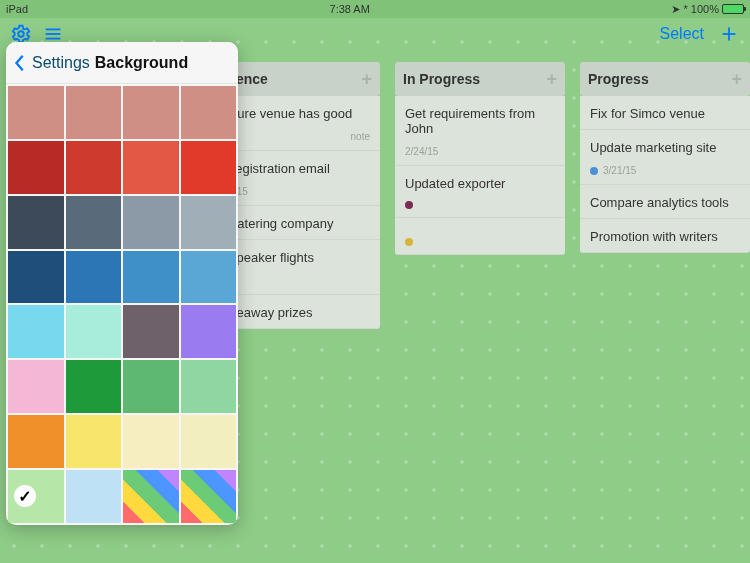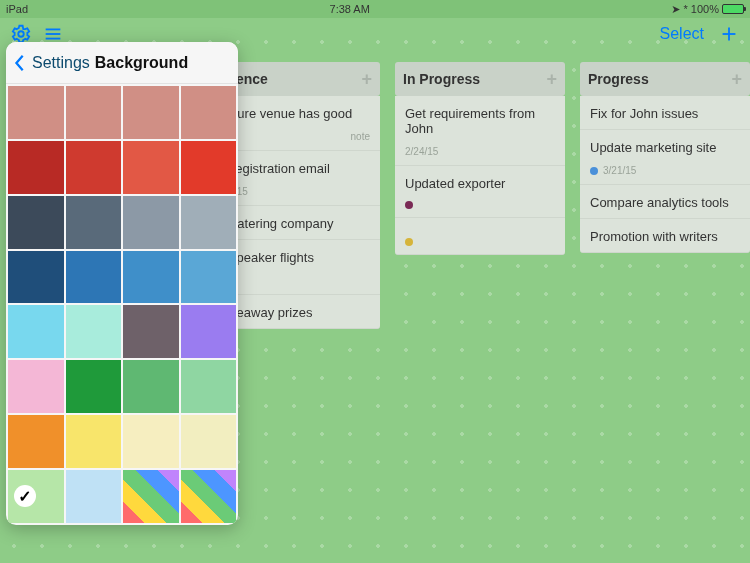--- a/index.html
+++ b/index.html
@@ -131,21 +131,21 @@
           <span class="dot" style="background: rgb(214, 180, 58);"></span>
         </div>
       </div>
     </div>
     <div class="col">
       <div class="col-hdr">
         <span>Progress</span>
         <span class="plus-sm">+</span>
       </div>
       <div class="card">
-        <div>Fix for John issues</div>
+        <div>Fix for Simco venue</div>
       </div>
       <div class="card">
         <div>Update marketing site</div>
         <div class="meta">
           <span class="dot" style="background: rgb(74, 144, 217);"></span>
           <span>3/21/15</span>
         </div>
       </div>
       <div class="card">
         <div>Compare analytics tools</div>

